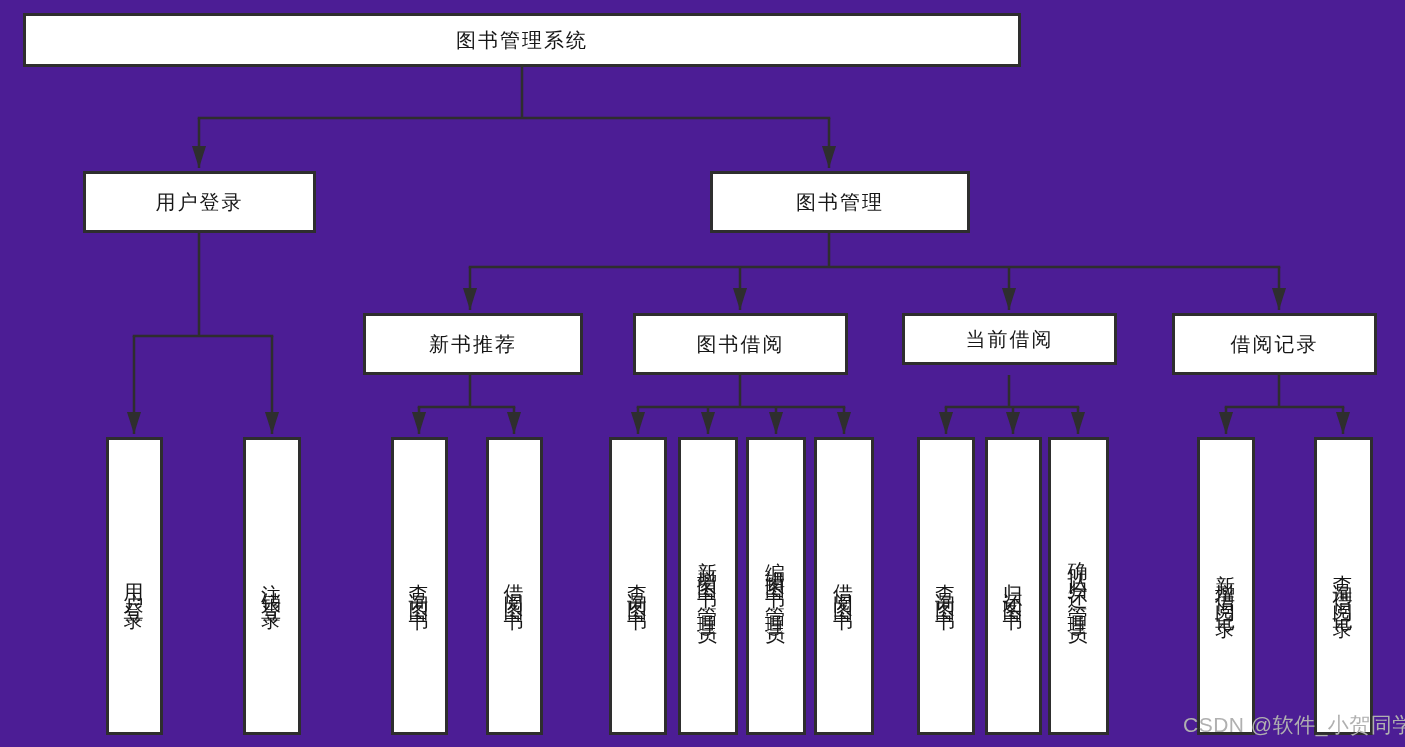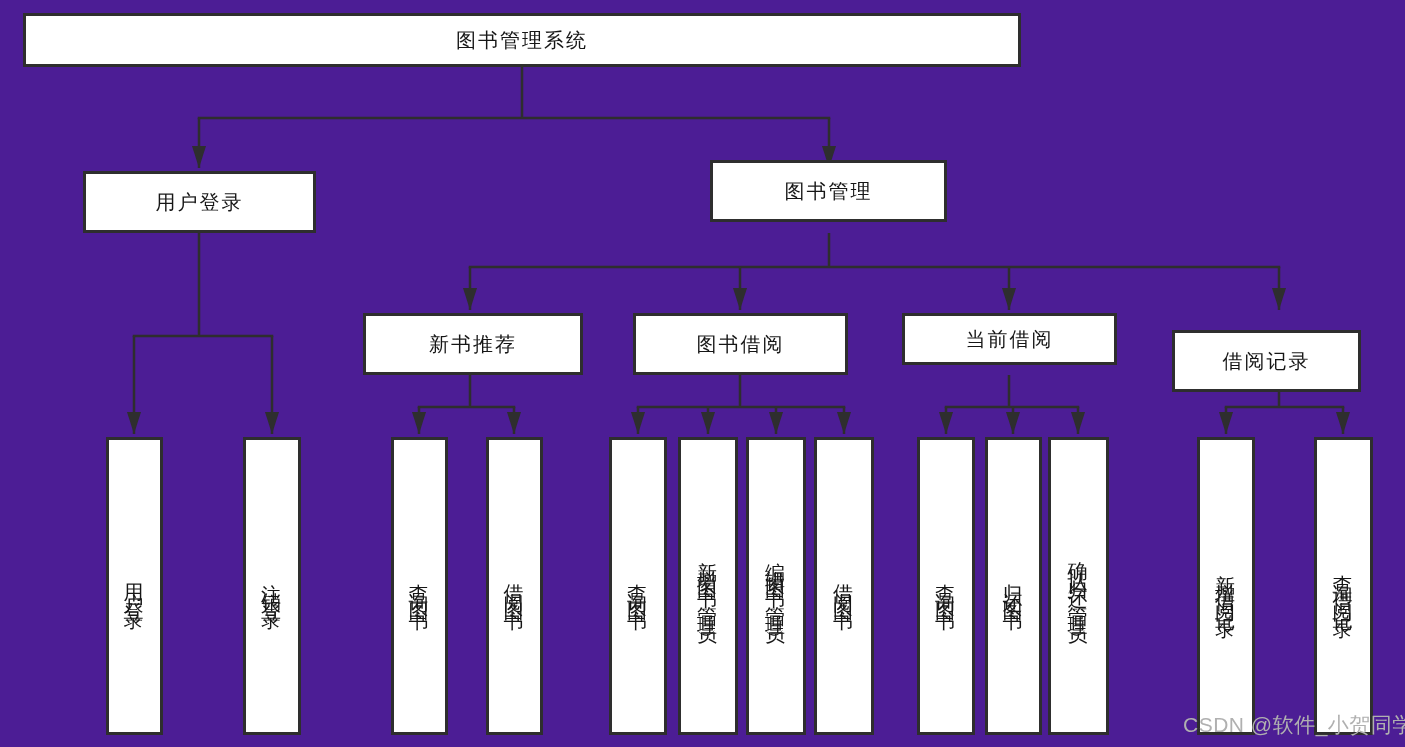--- a/index.html
+++ b/index.html
@@ -31,25 +31,25 @@
   .vlabel{
     writing-mode:vertical-rl;
     font-size:20px;
     letter-spacing:9px;
     white-space:nowrap;
     color:#161616;
   }
   
   .n-root{left:23px;top:13px;width:998px;height:54px;}
   .n-login{left:83px;top:171px;width:233px;height:62px;}
-  .n-mgmt{left:710px;top:160px;width:237px;height:62px;}
+  .n-mgmt{left:710px;top:171px;width:260px;height:62px;}
   .n-rec{left:363px;top:313px;width:220px;height:62px;}
   .n-bor{left:633px;top:313px;width:215px;height:62px;}
   .n-cur{left:902px;top:313px;width:215px;height:52px;}
-  .n-recs{left:1172px;top:330px;width:189px;height:62px;}
+  .n-recs{left:1172px;top:313px;width:205px;height:62px;}
   .leaf{top:437px;height:298px;}
   .l-ul1{left:106px;width:57px;}
   .l-ul2{left:243px;width:58px;}
   .l-r1{left:391px;width:57px;}
   .l-r2{left:486px;width:57px;}
   .l-b1{left:609px;width:58px;}
   .l-b2{left:678px;width:60px;}
   .l-b3{left:746px;width:60px;}
   .l-b4{left:814px;width:60px;}
   .l-c1{left:917px;width:58px;}

